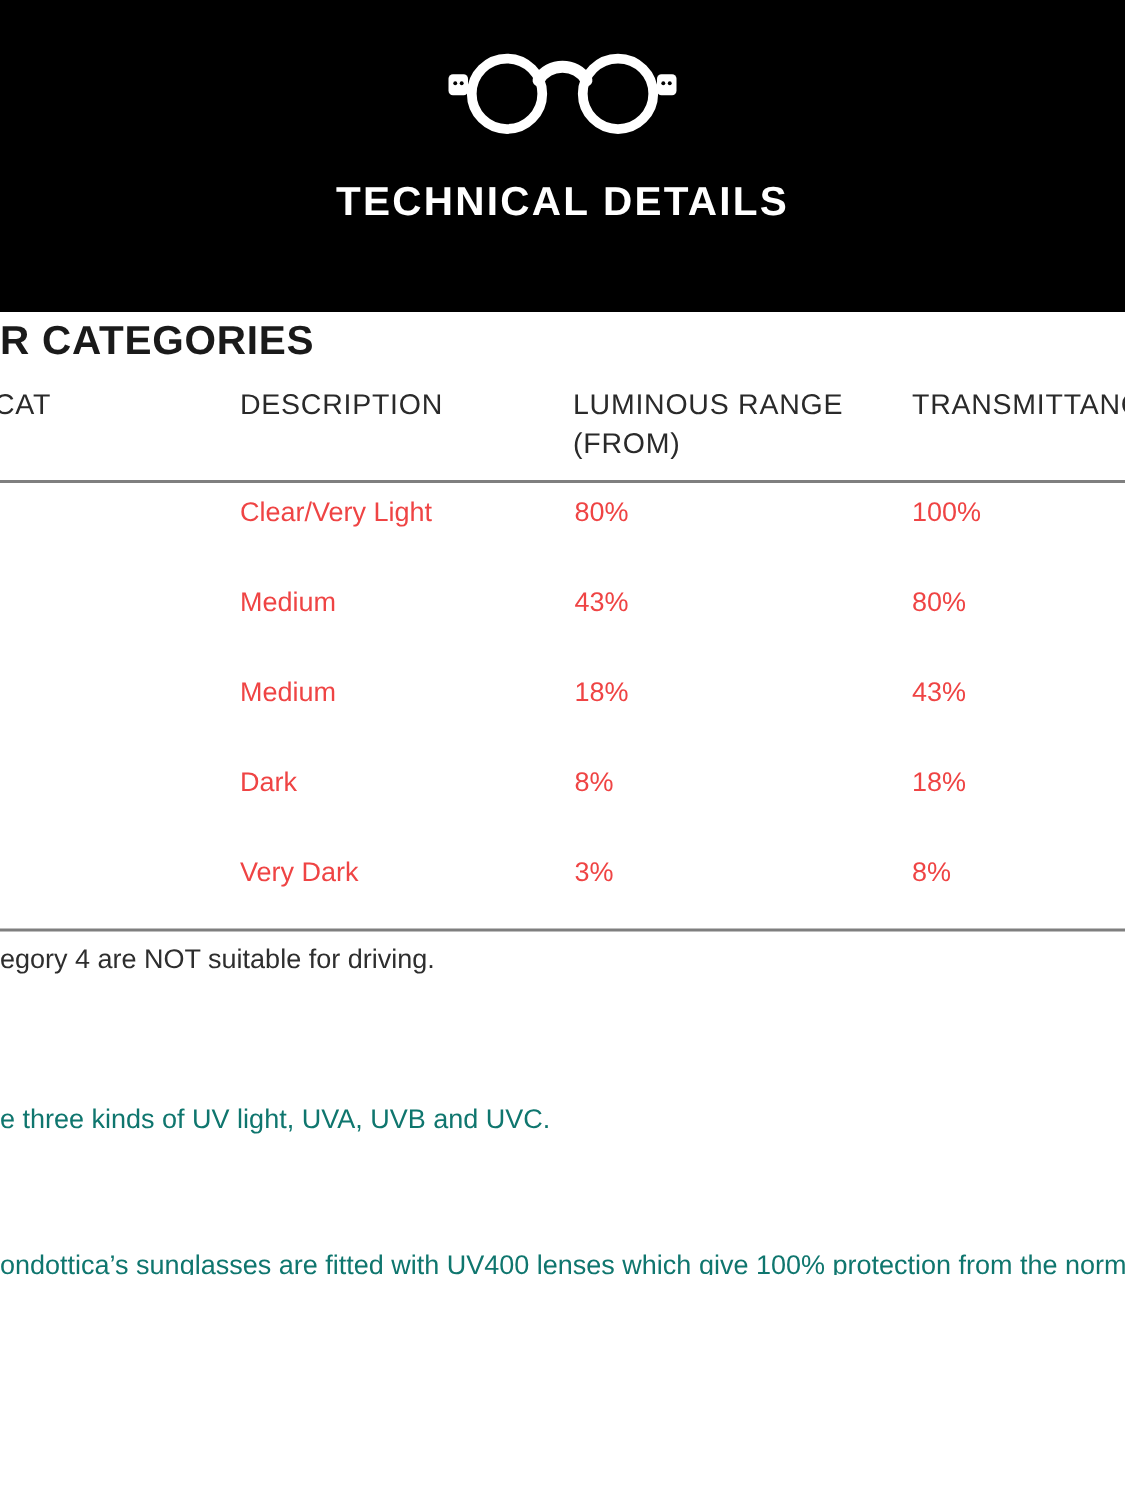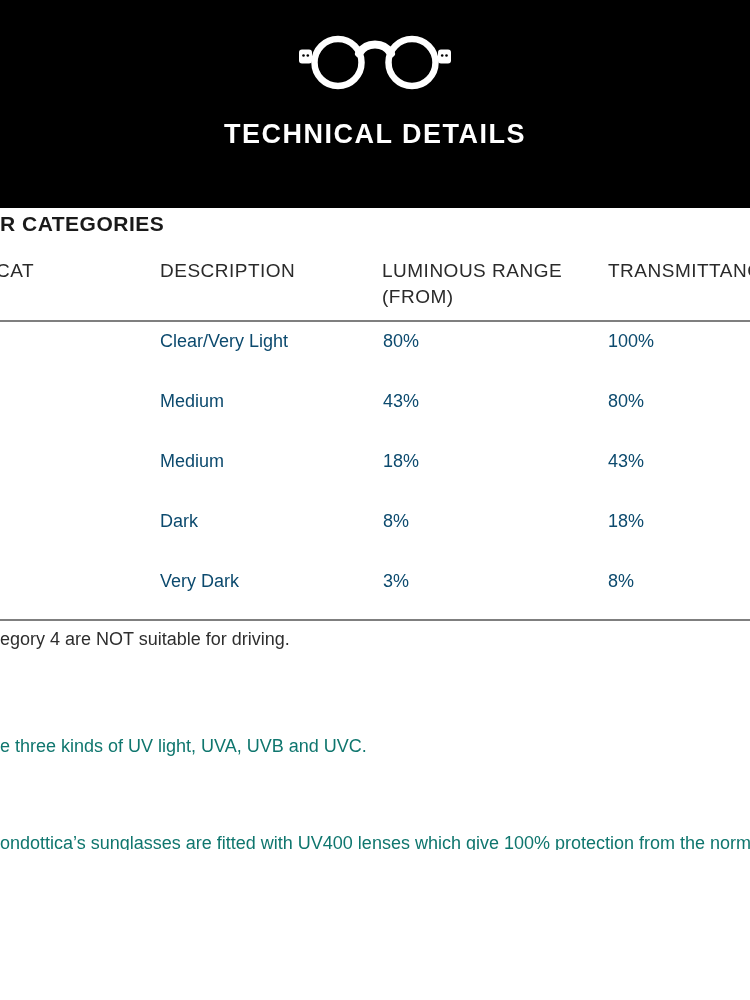--- a/index.html
+++ b/index.html
@@ -9,39 +9,39 @@
   }
   
   .band{position:absolute;left:0;top:0;width:750px;height:208px;background:#000000;}
   .glasses{position:absolute;left:296px;top:32px;width:158px;height:58px;}
   .band-title{
     position:absolute;left:0;top:119px;width:750px;text-align:center;
     color:#ffffff;font-size:27px;font-weight:700;letter-spacing:1.5px;white-space:nowrap;
   }
   
   .h-section{
-    position:absolute;left:0;font-size:21px;font-weight:700;color:#1a1a1a;
+    position:absolute;left:0;font-size:27px;font-weight:700;color:#1a1a1a;
     letter-spacing:.5px;white-space:nowrap;
   }
   #h-filter{top:212px;}
   #h-uv{top:684px;}
   
   .th{
     position:absolute;top:258px;font-size:19px;font-weight:500;color:#2a2a2a;
     letter-spacing:.5px;line-height:26px;
   }
   .th-cat{left:-4px;}
   .th-desc{left:160px;white-space:nowrap;}
   .th-lum{left:382px;width:205px;}
   .th-trans{left:608px;width:170px;white-space:nowrap;}
   .rule{position:absolute;left:0;width:750px;height:2px;background:#7f7f7f;}
   #rule-top{top:320px;}
   #rule-bottom{top:619px;}
   .t-row{position:absolute;left:0;width:750px;height:26px;}
-  .t-row .cell{position:absolute;top:0;font-size:18px;color:#0c4a6e;white-space:nowrap;}
+  .t-row .cell{position:absolute;top:0;font-size:18px;color:#ef4444;white-space:nowrap;}
   .c-desc{left:160px;}
   .c-lum{left:383px;}
   .c-trans{left:608px;}
   
   .note{position:absolute;left:0;top:629px;font-size:18px;white-space:nowrap;}
   .line{position:absolute;left:0;font-size:18px;white-space:nowrap;color:#0f766e;}
 </style>
 </head>
 <body>
 

